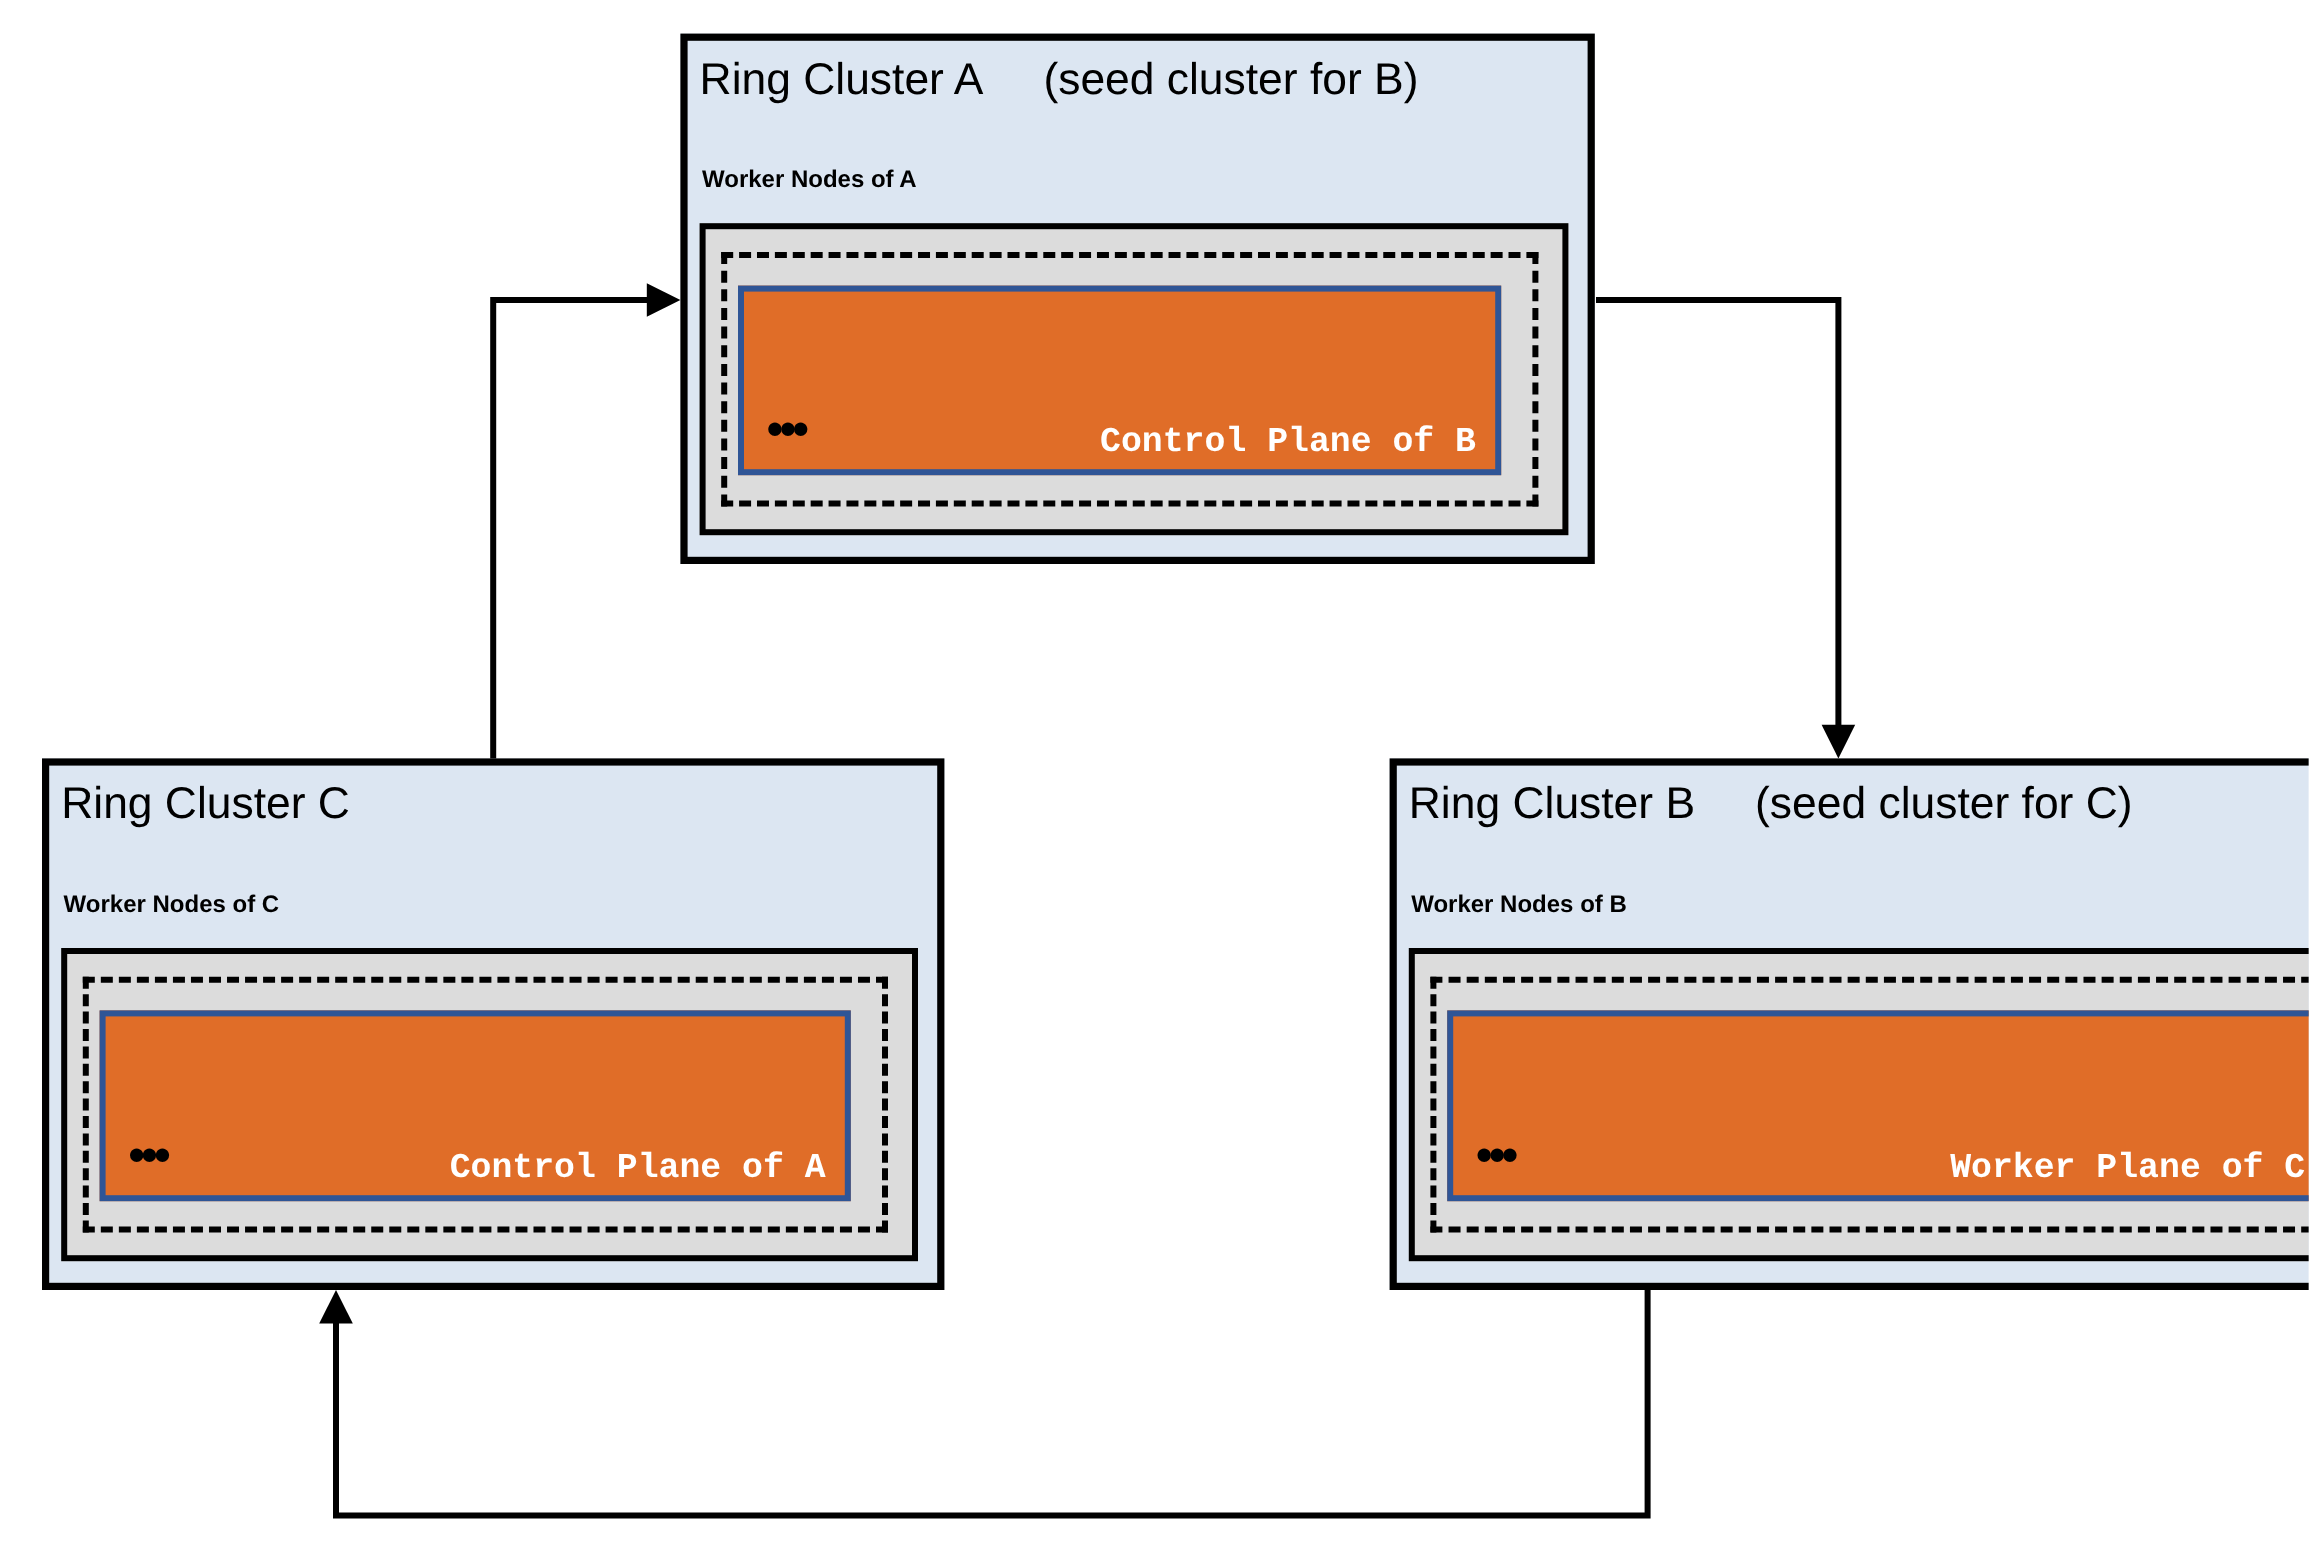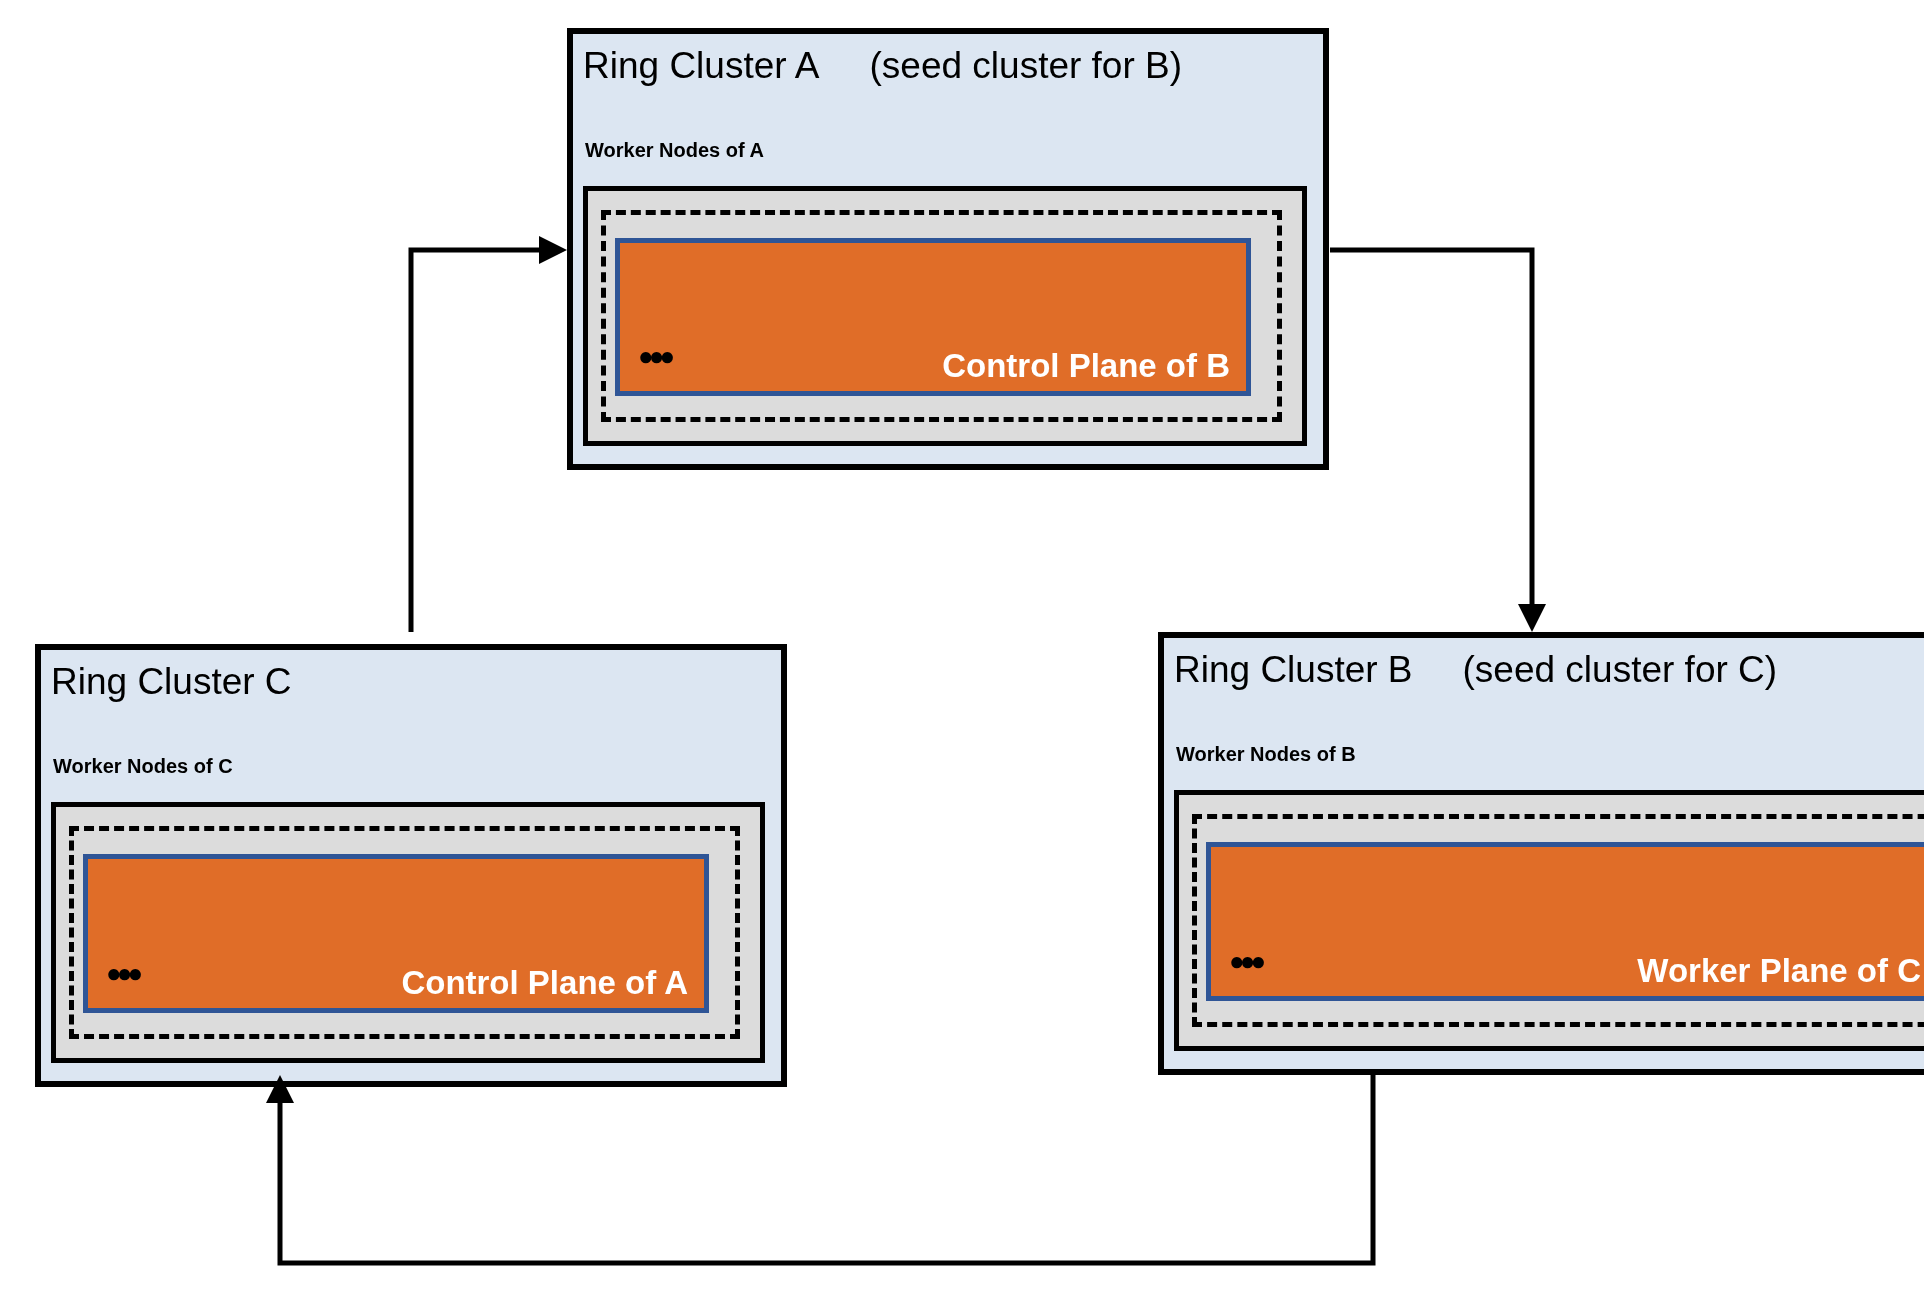--- a/index.html
+++ b/index.html
@@ -16,21 +16,21 @@
     overflow: hidden;
   }
   .cluster {
     position: absolute;
     box-sizing: border-box;
     background: var(--cluster-fill, #dce6f2);
     border: 6px solid var(--line-color, #000);
     padding-left: 30px;
   }
   .cluster-a { left: 567px; top: 28px;  width: 762px; height: 442px; }
-  .cluster-c { left: 35px;  top: 632px; width: 752px; height: 443px; margin-top: 12px; }
+  .cluster-c { left: 35px;  top: 632px; width: 752px; height: 443px; }
   .cluster-b { left: 1158px;top: 632px; width: 862px; height: 443px; }
 
   .title-row {
     position: absolute;
     left: 10px;
     top: 8px;
     display: flex;
     gap: 50px;
     font-size: 37px;
     line-height: 1.3;
@@ -80,24 +80,25 @@
     padding: 0 16px 6px 18px;
   }
   .dots {
     font-size: 26px;
     letter-spacing: -5px;
     line-height: 1;
     color: #000;
     margin-bottom: 16px;
   }
   .cp-label {
-    font-size: 33px;
+    font-size: 29px;
     font-weight: bold;
     color: #ffffff;
     line-height: 1.15;
+    font-family: Liberation Mono, monospace;
   }
   .arrows {
     position: absolute;
     left: 0;
     top: 0;
     pointer-events: none;
   }
 </style>
 </head>
 <body>

